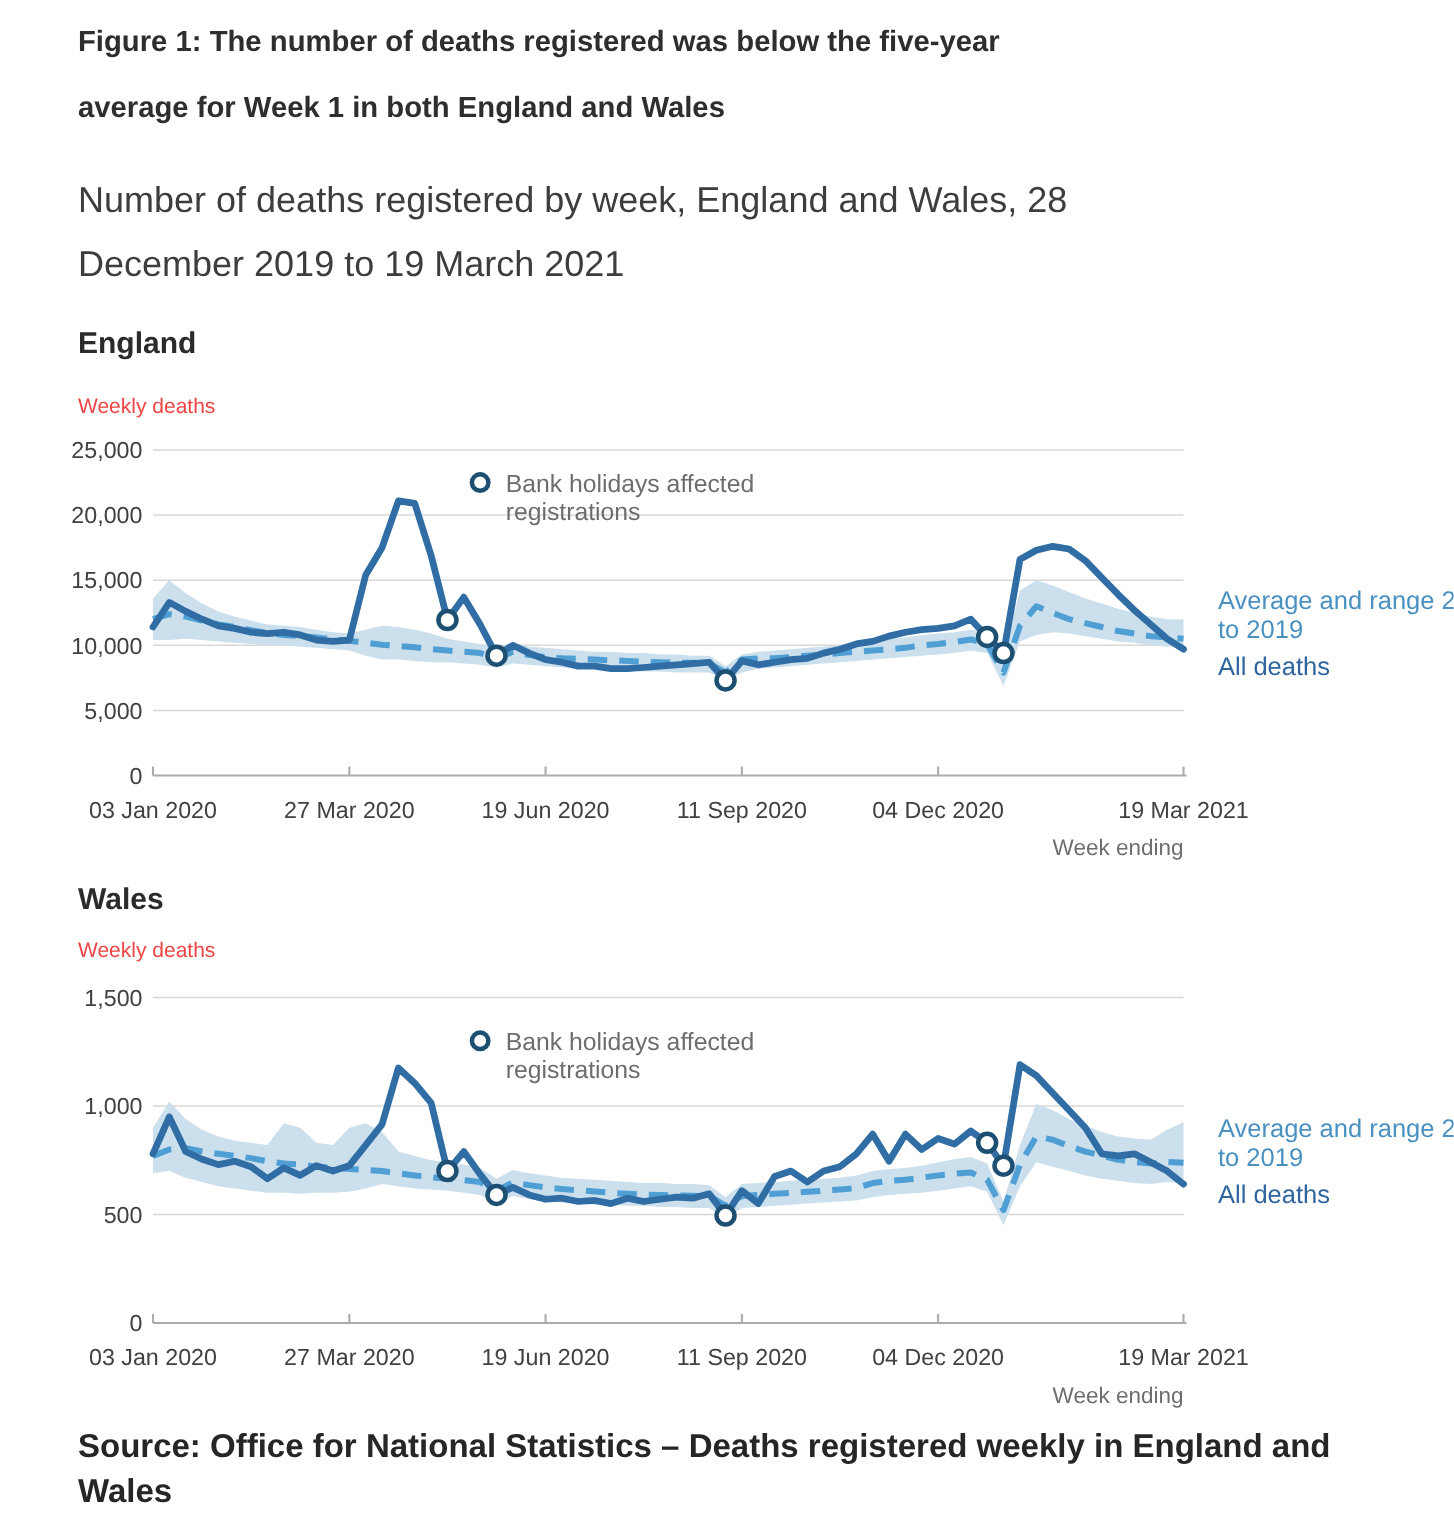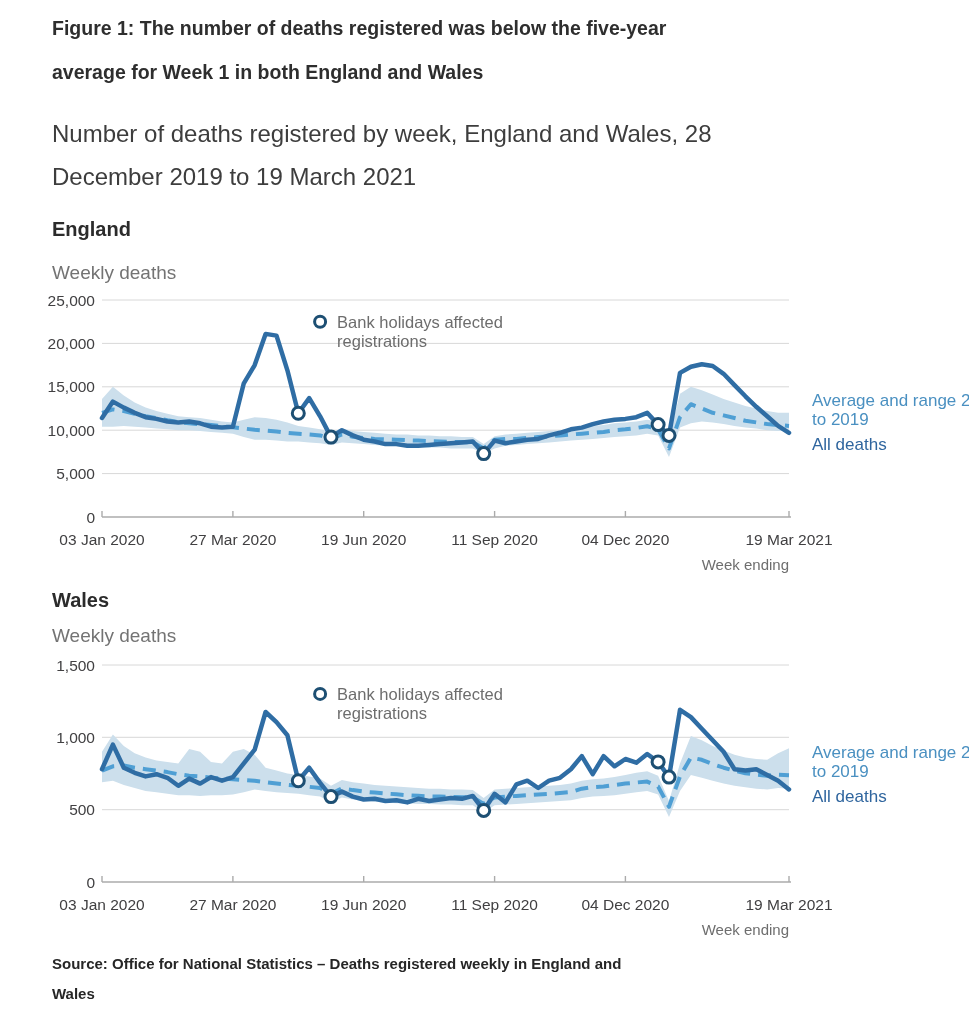--- a/index.html
+++ b/index.html
@@ -3,25 +3,25 @@
 <meta charset="utf-8">
 <style>
   html,body{margin:0;padding:0;background:#ffffff;}
   .page{position:relative;width:969px;height:1024px;background:#fff;overflow:hidden;
         font-family:"Liberation Sans",sans-serif;color:#2b2b2b;margin-left:27px;}
   .title{position:absolute;left:25px;top:6px;width:900px;font-size:19.5px;font-weight:bold;
          color:#2e2e2e;line-height:44px;}
   .subtitle{position:absolute;left:25px;top:112px;width:900px;font-size:24px;
             color:#3d3d3d;line-height:43px;font-weight:normal;}
   .region-heading{position:absolute;left:25px;font-size:20px;font-weight:bold;color:#2b2b2b;margin:0;}
-  .axis-unit{position:absolute;left:25px;font-size:19px;color:#737373;}
+  .axis-unit{position:absolute;left:25px;font-size:14px;color:#ef4444;}
   .chart-svg{position:absolute;left:0;width:969px;height:292px;}
   .legend-avg{position:absolute;left:785px;width:192px;font-size:17px;line-height:19px;color:#4a90c1;}
   .legend-all{position:absolute;left:785px;width:192px;font-size:17px;color:#2f659e;}
-  .source{position:absolute;left:25px;top:949px;width:910px;font-size:15px;font-weight:bold;
+  .source{position:absolute;left:25px;top:949px;width:910px;font-size:22px;font-weight:bold;
           color:#262626;line-height:30px;}
   svg text{font-family:"Liberation Sans",sans-serif;}
   .tick-label{font-size:15.5px;fill:#414042;}
   .muted-label{font-size:15px;fill:#6e6e6e;}
   .ann-label{font-size:16.5px;fill:#6d6d6d;}
 </style>
 </head>
 <body>
 
 <div class="page">

